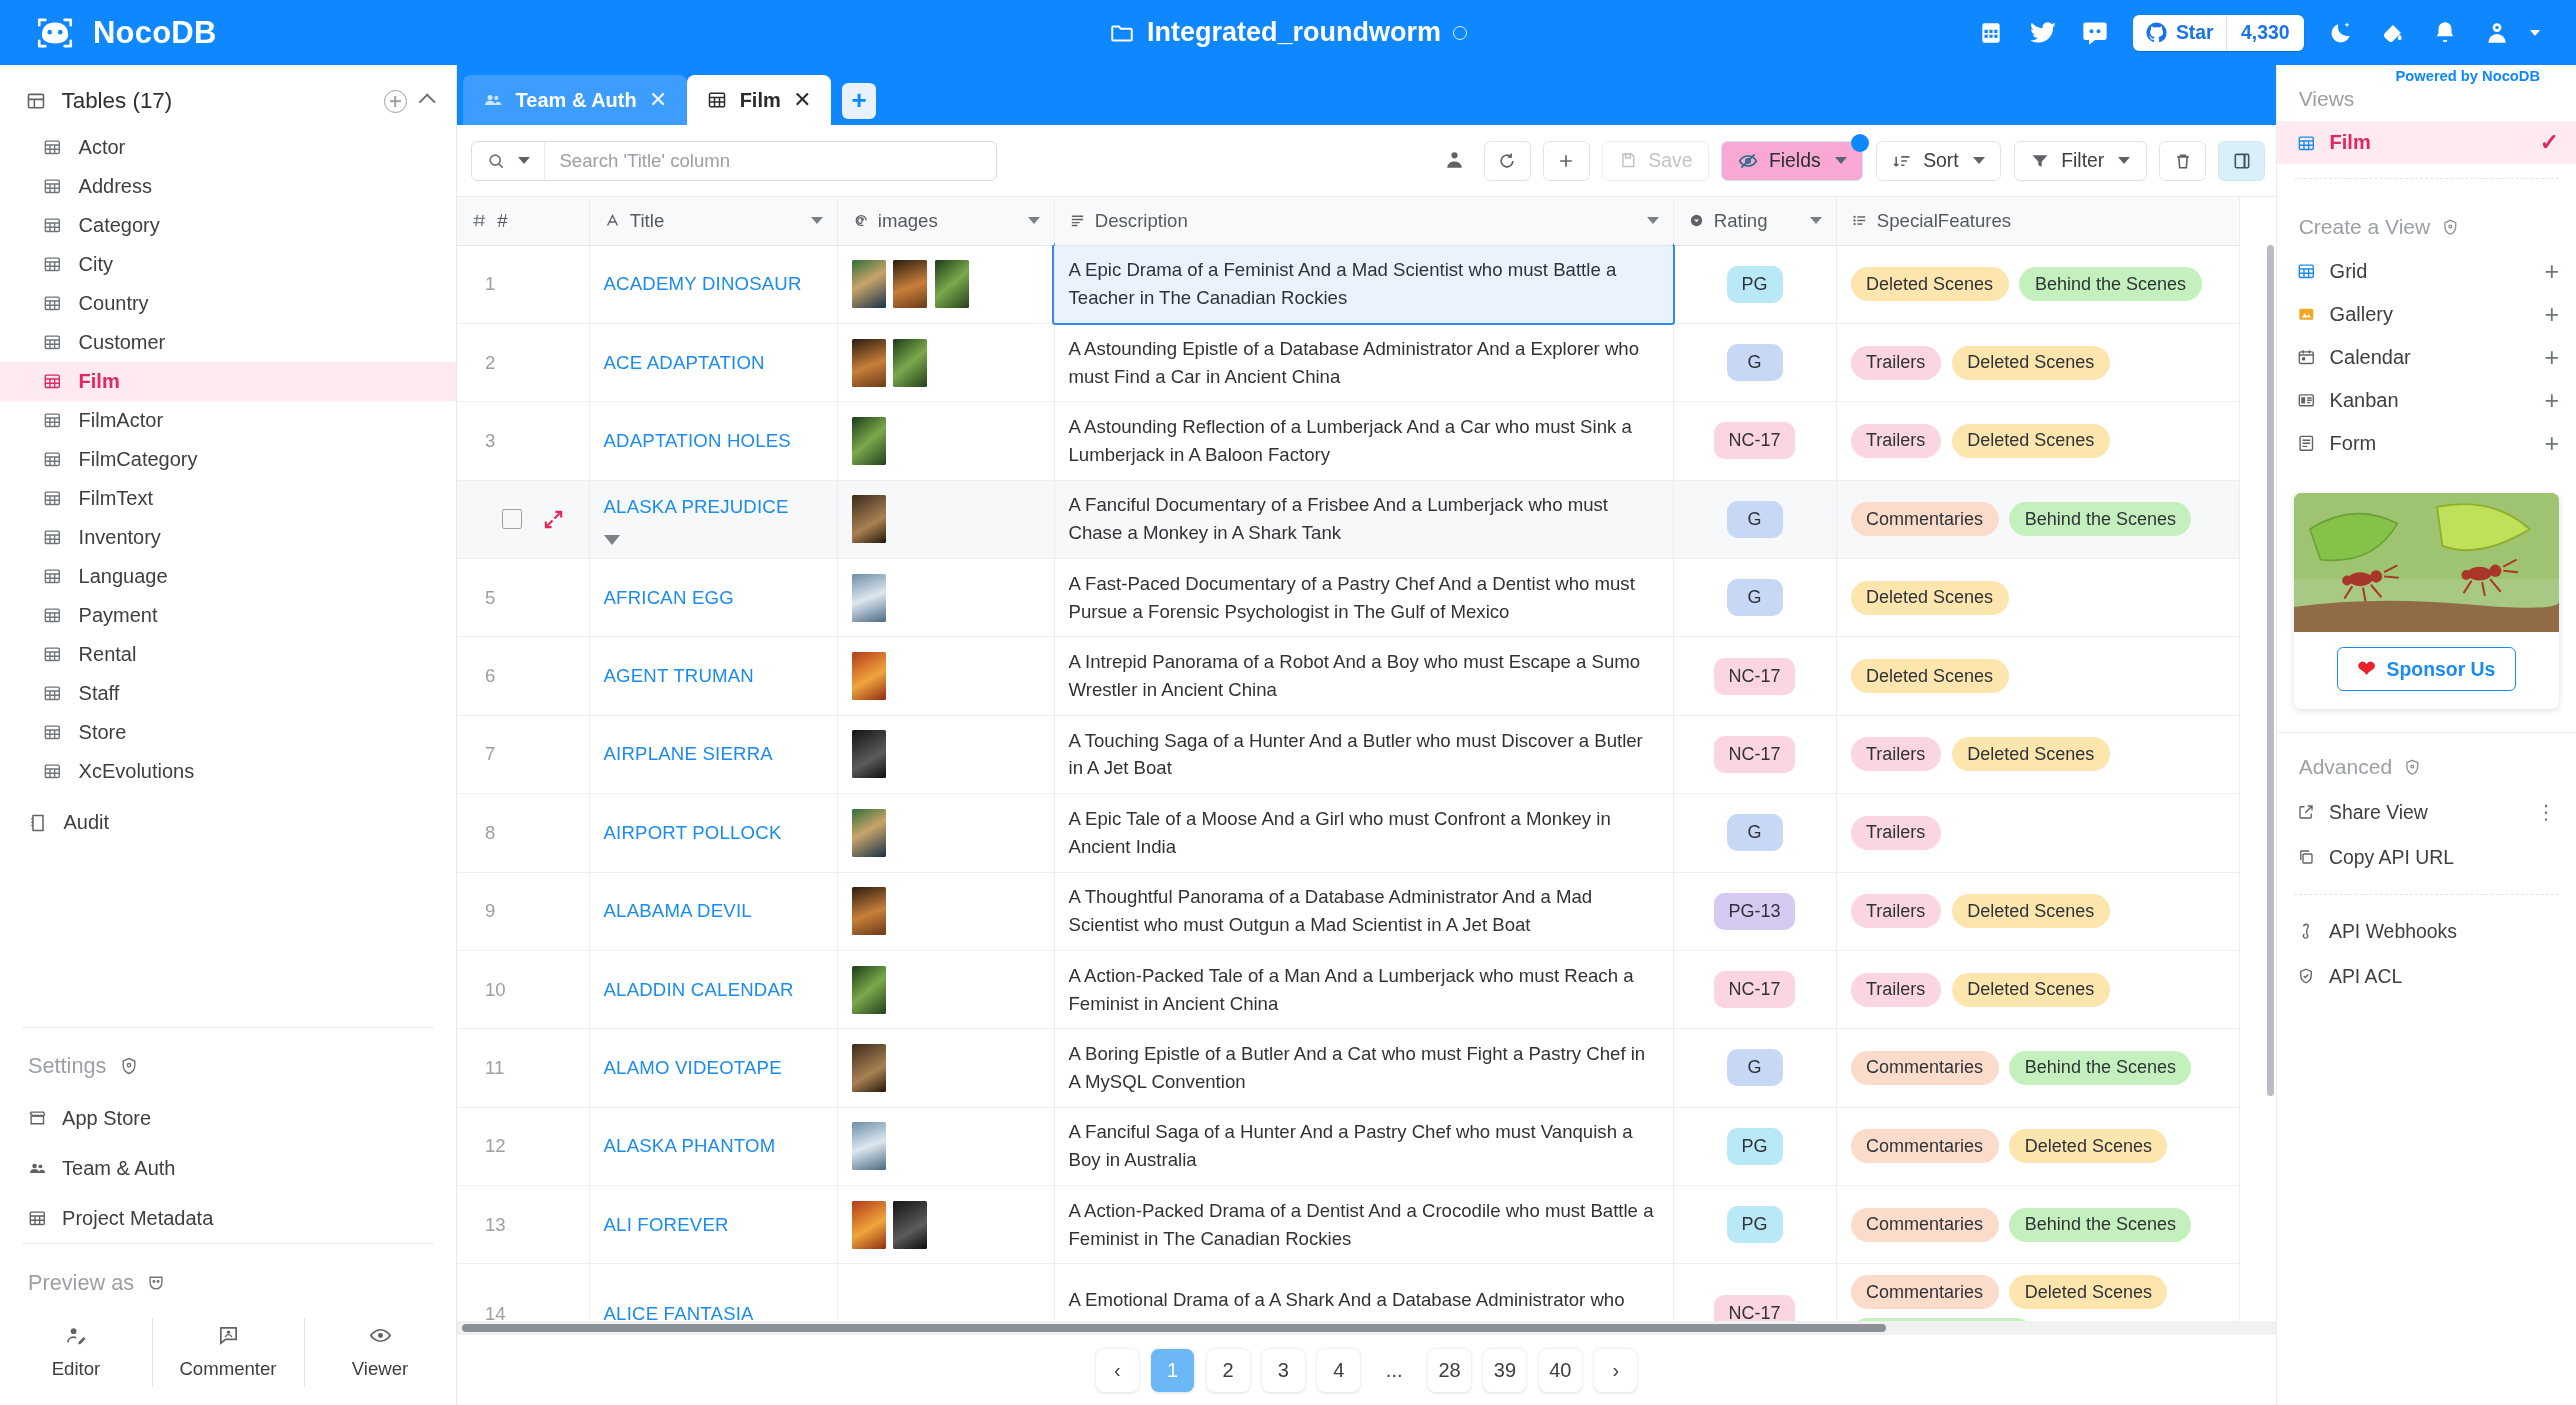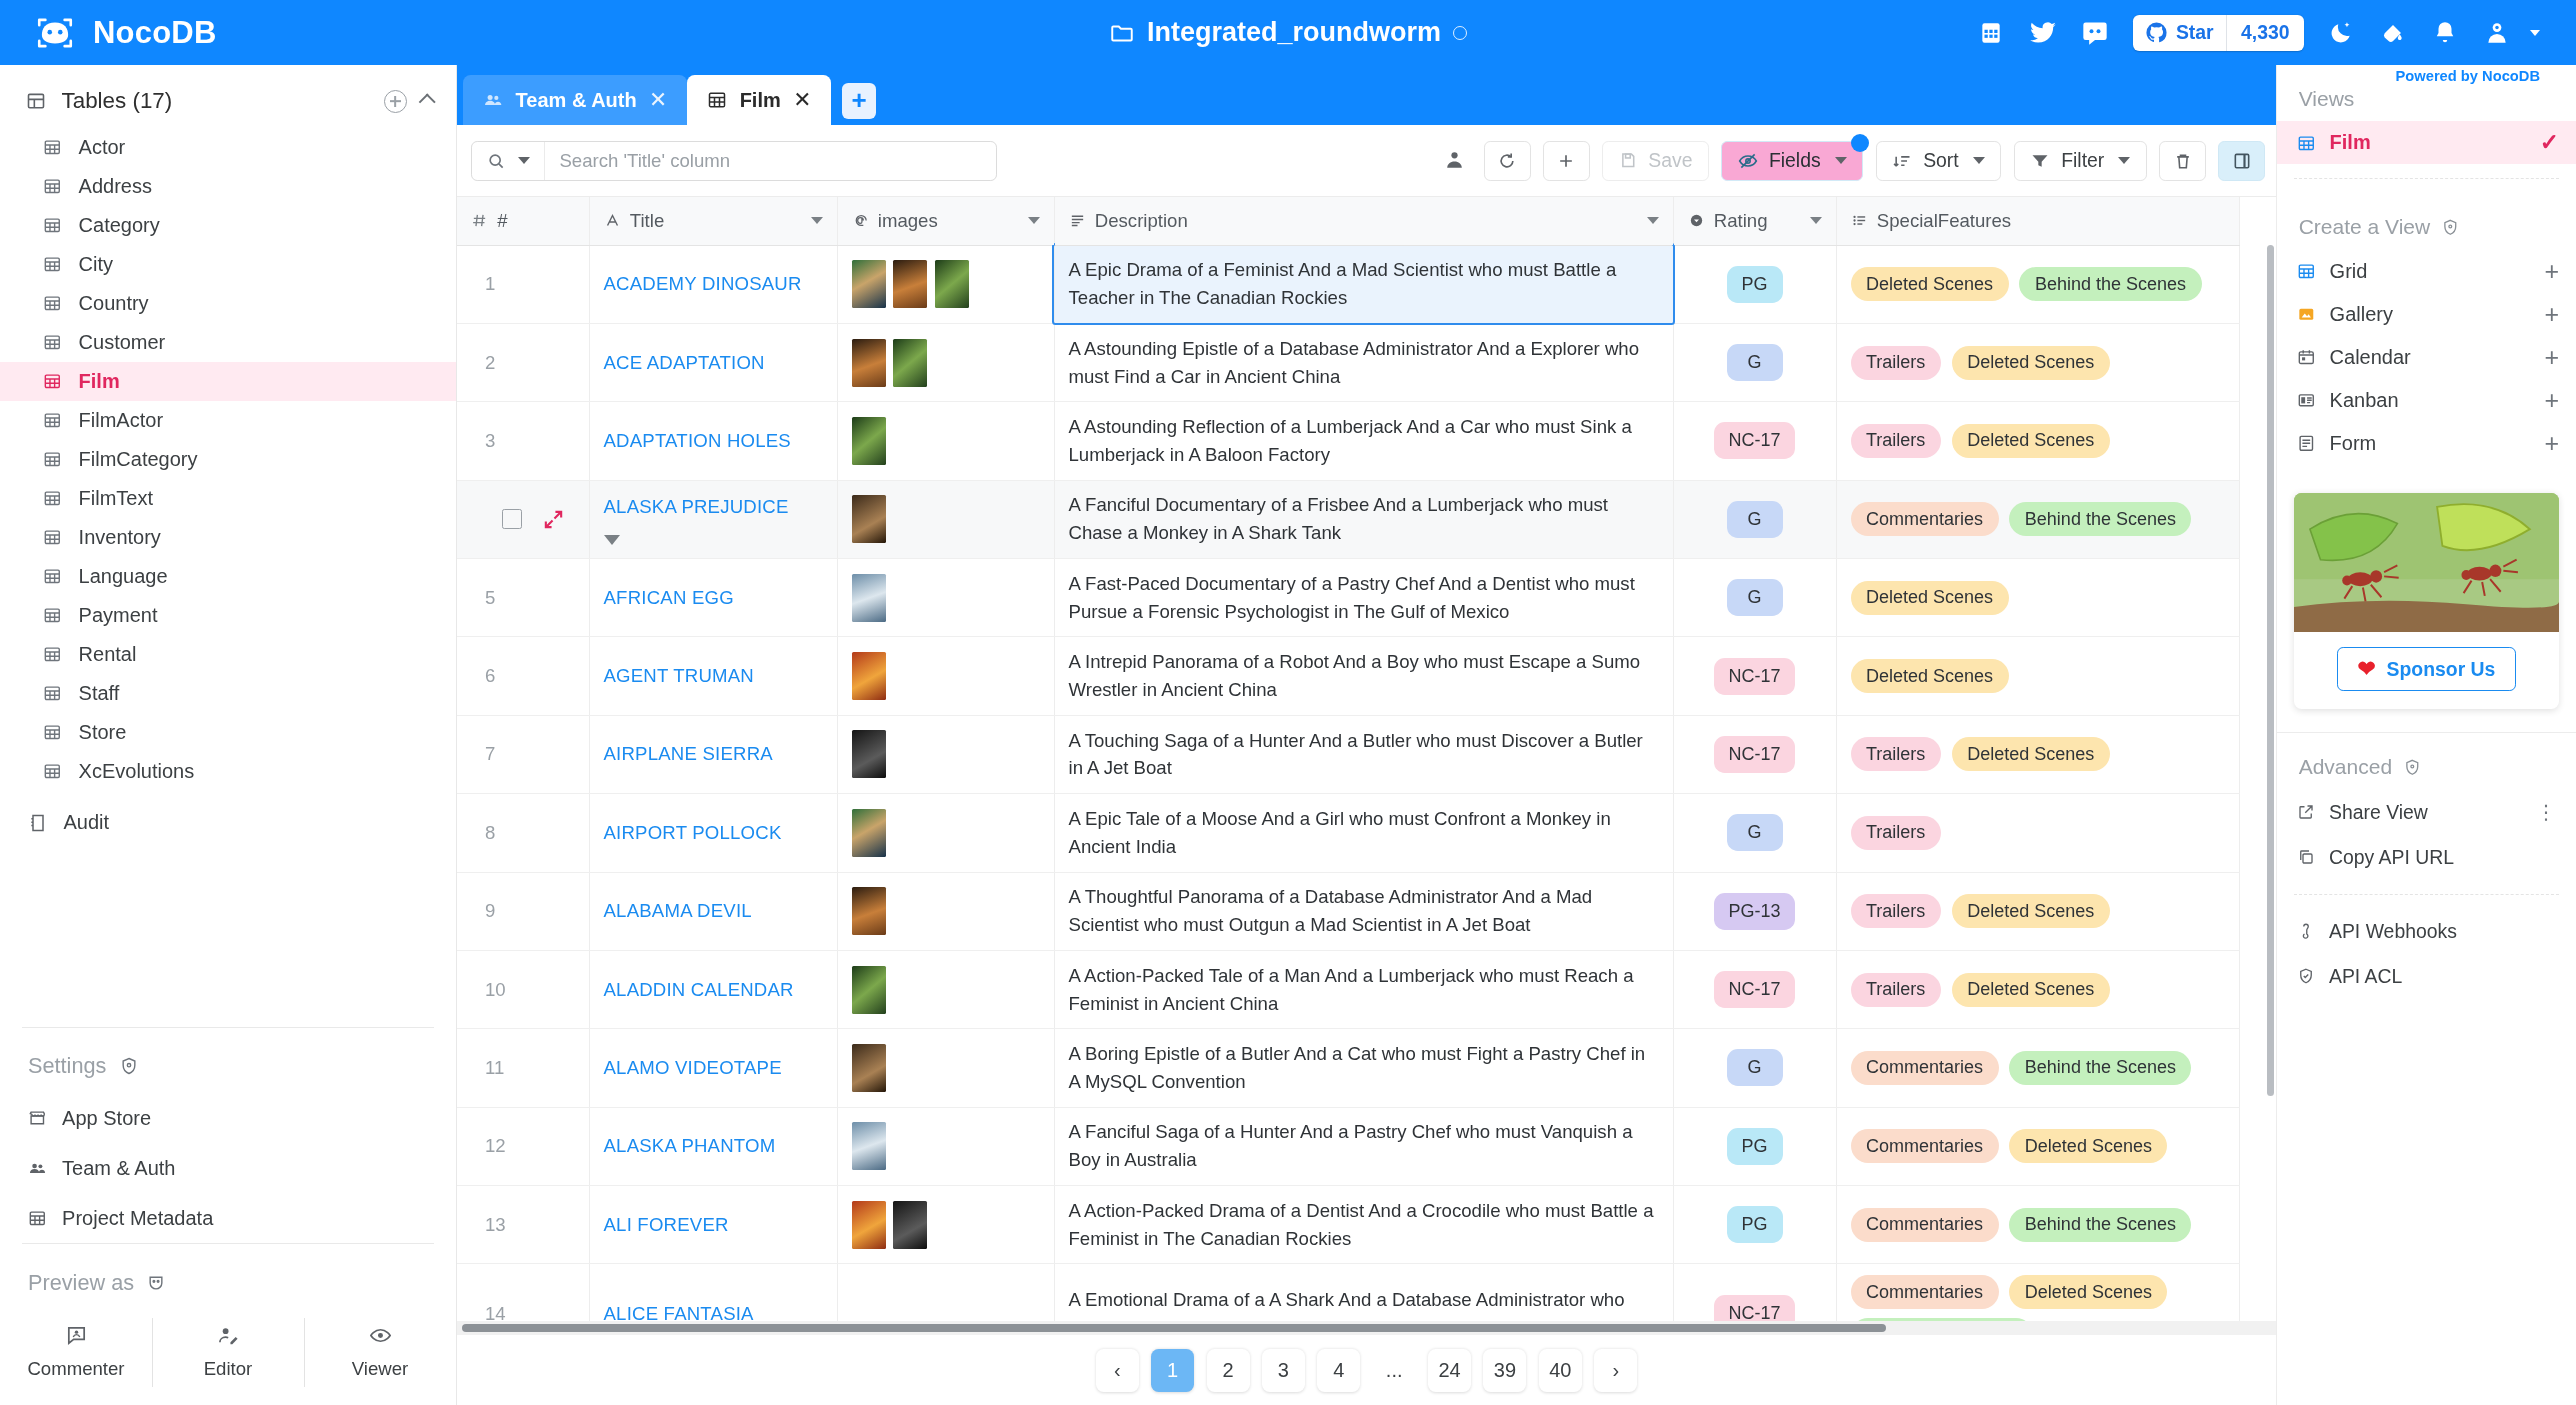--- a/index.html
+++ b/index.html
@@ -549,36 +549,36 @@
             <path d="M5 5h14v7a7 7 0 01-7 7 7 7 0 01-7-7z"></path>
               <circle cx="9.5" cy="10" r="1"></circle>
               <circle cx="14.5" cy="10" r="1"></circle>
           </svg>
         </span>
       </div>
       <div class="preview-roles" id="preview-roles">
           <div class="prole">
             <span class="ico">
               <svg viewBox="0 0 24 24" width="23" height="23" fill="none" stroke="#5f6368" stroke-width="1.8">
+                <circle cx="9" cy="7.5" r="3" fill="#5f6368" stroke="none"></circle>
+                <path d="M3 19c0-3 2.7-5.2 6-5.2 1 0 1.9.2 2.7.5"></path>
+                <path d="M14 19l5.5-5.5 2 2L16 21h-2z" fill="#5f6368" stroke="none"></path>
+              </svg>
+            </span>
+                 <span>Editor</span>
+          </div>
+          <div class="prole">
+            <span class="ico">
+              <svg viewBox="0 0 24 24" width="23" height="23" fill="none" stroke="#5f6368" stroke-width="1.8">
                 <path d="M4 4h16v12H9l-5 4z"></path>
                 <circle cx="12" cy="8.5" r="1.8" fill="#5f6368" stroke="none"></circle>
                 <path d="M8.6 13.5c.6-1.6 1.9-2.4 3.4-2.4s2.8.8 3.4 2.4" stroke-width="1.5"></path>
               </svg>
             </span>
                  <span>Commenter</span>
-          </div>
-          <div class="prole">
-            <span class="ico">
-              <svg viewBox="0 0 24 24" width="23" height="23" fill="none" stroke="#5f6368" stroke-width="1.8">
-                <circle cx="9" cy="7.5" r="3" fill="#5f6368" stroke="none"></circle>
-                <path d="M3 19c0-3 2.7-5.2 6-5.2 1 0 1.9.2 2.7.5"></path>
-                <path d="M14 19l5.5-5.5 2 2L16 21h-2z" fill="#5f6368" stroke="none"></path>
-              </svg>
-            </span>
-                 <span>Editor</span>
           </div>
           <div class="prole">
             <span class="ico">
               <svg viewBox="0 0 24 24" width="23" height="23" fill="none" stroke="#5f6368" stroke-width="1.8">
                 <path d="M2 12s3.5-6 10-6 10 6 10 6-3.5 6-10 6-10-6-10-6z"></path>
                 <circle cx="12" cy="12" r="2.6" fill="#5f6368" stroke="none"></circle>
               </svg>
             </span>
                  <span>Viewer</span>
           </div>
@@ -1037,21 +1037,21 @@
       <div class="thumbh"></div>
     </div>
 
     <div class="pager" id="pager">
         <div class="pg">‹</div>
         <div class="pg active">1</div>
         <div class="pg">2</div>
         <div class="pg">3</div>
         <div class="pg">4</div>
         <div class="pg flat">...</div>
-        <div class="pg">24</div>
+        <div class="pg">28</div>
         <div class="pg">39</div>
         <div class="pg">40</div>
         <div class="pg">›</div>
       </div>
   </div>
 
   <div class="rightpanel">
     <div class="rp-label">Views</div>
     <div id="views-list">
         <div class="view-row active">

